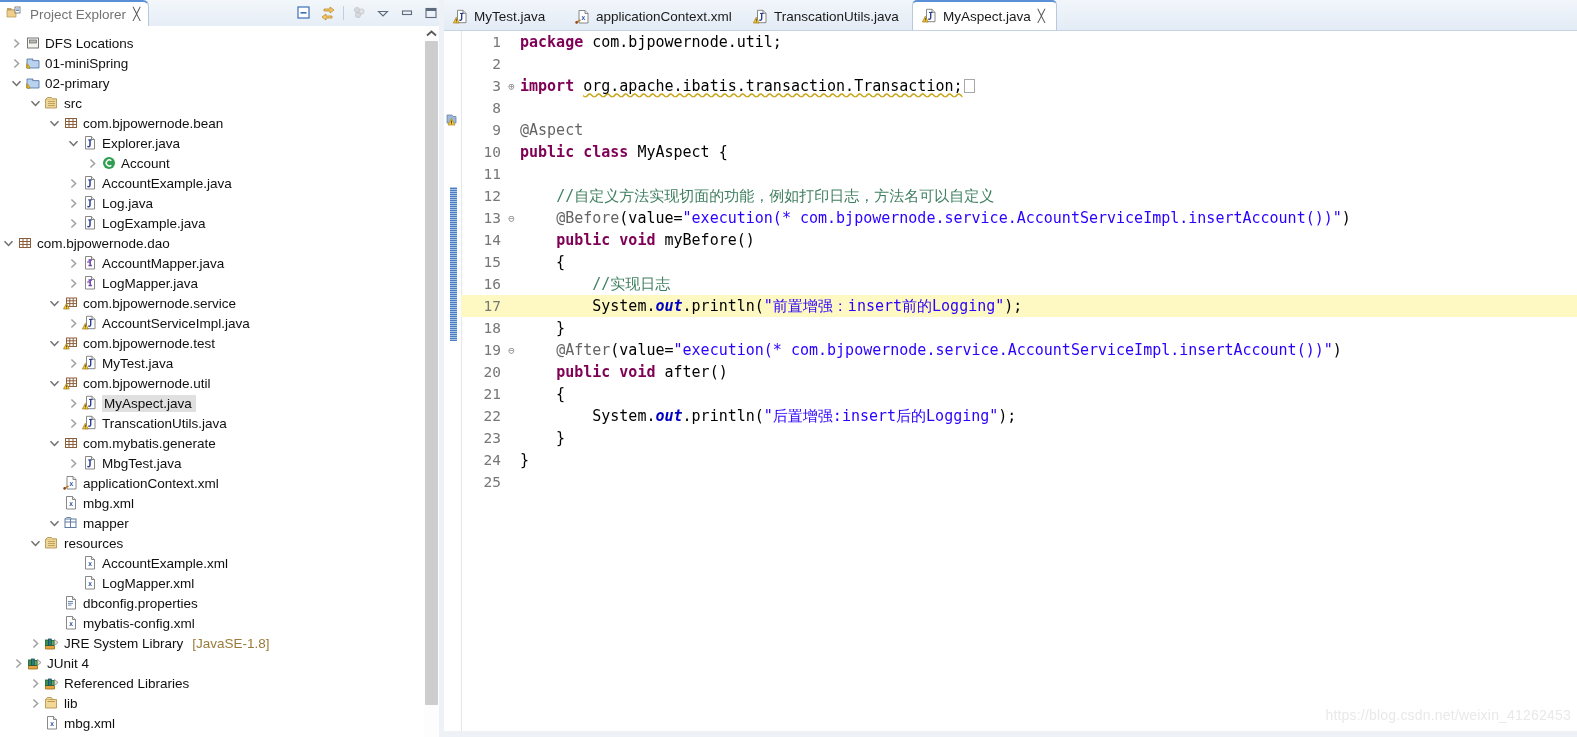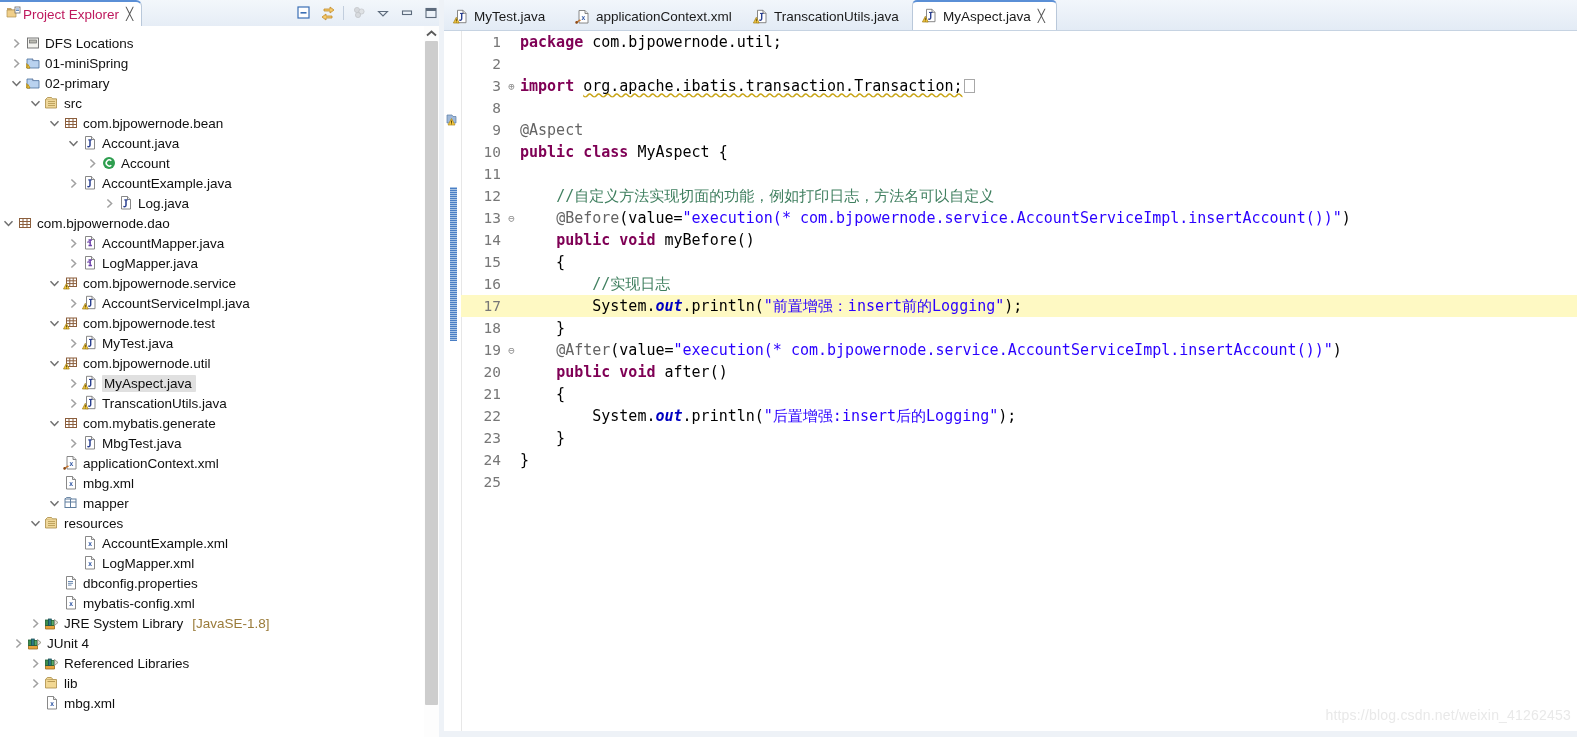--- a/index.html
+++ b/index.html
@@ -36,22 +36,22 @@
     display: flex; align-items: center;
     padding: 0 8px 0 6px;
     background: #ffffff;
     border-top: 2px solid #5a8fd6;
     border-right: 1px solid #b9c8da;
     border-top-right-radius: 6px;
     box-sizing: border-box;
   }
   .view-tab-title {
     font-size: 13.5px;
-    color: #be185d;
-    margin-left: 1px;
+    color: #737373;
+    margin-left: 8px;
     white-space: nowrap;
   }
   .tab-close {
     margin-left: 7px;
     font-size: 12px;
     color: #555;
     line-height: 1;
   }
   .view-toolbar {
     position: absolute; right: 4px; top: 0;
@@ -386,21 +386,21 @@
               </svg>
             </span>
             <span class="ico">
               <svg width="16" height="16" viewBox="0 0 16 16">
                 <path d="M3.5 1.5h6l3 3V14h-9z" fill="#ffffff" stroke="#7a7a7a" stroke-width="0.9"></path>
                 <path d="M9.5 1.5v3h3" fill="#e7e7e7" stroke="#7a7a7a" stroke-width="0.9"></path>
                 <path d="M8 5v5.2c0 1.6-1.5 1.9-2.6 1.2" fill="none" stroke="#2a3f8f" stroke-width="1.5"></path>
                 <rect x="6.3" y="4.3" width="3.4" height="1.2" fill="#2a3f8f"></rect>
               </svg>
             </span>
-            <span class="lbl">Account.java</span>
+            <span class="lbl">Explorer.java</span>
           </div>
           <div class="row" style="padding-left: 84px;">
             <span class="twisty">
               <svg width="11" height="11" viewBox="0 0 11 11">
                 <path d="M3.4 1.5L7.6 5.5 3.4 9.5" fill="none" stroke="#a0a0a0" stroke-width="1.5"></path>
               </svg>
             </span>
             <span class="ico">
               <svg width="16" height="16" viewBox="0 0 16 16">
                 <circle cx="8" cy="8" r="6" fill="#2e9e4f"></circle>
@@ -418,35 +418,51 @@
             <span class="ico">
               <svg width="16" height="16" viewBox="0 0 16 16">
                 <path d="M3.5 1.5h6l3 3V14h-9z" fill="#ffffff" stroke="#7a7a7a" stroke-width="0.9"></path>
                 <path d="M9.5 1.5v3h3" fill="#e7e7e7" stroke="#7a7a7a" stroke-width="0.9"></path>
                 <path d="M8 5v5.2c0 1.6-1.5 1.9-2.6 1.2" fill="none" stroke="#2a3f8f" stroke-width="1.5"></path>
                 <rect x="6.3" y="4.3" width="3.4" height="1.2" fill="#2a3f8f"></rect>
               </svg>
             </span>
             <span class="lbl">AccountExample.java</span>
           </div>
-          <div class="row" style="padding-left: 65px; margin-left: 36px;">
+          <div class="row" style="padding-left: 65px;">
             <span class="twisty">
               <svg width="11" height="11" viewBox="0 0 11 11">
                 <path d="M3.4 1.5L7.6 5.5 3.4 9.5" fill="none" stroke="#a0a0a0" stroke-width="1.5"></path>
               </svg>
             </span>
             <span class="ico">
               <svg width="16" height="16" viewBox="0 0 16 16">
                 <path d="M3.5 1.5h6l3 3V14h-9z" fill="#ffffff" stroke="#7a7a7a" stroke-width="0.9"></path>
                 <path d="M9.5 1.5v3h3" fill="#e7e7e7" stroke="#7a7a7a" stroke-width="0.9"></path>
                 <path d="M8 5v5.2c0 1.6-1.5 1.9-2.6 1.2" fill="none" stroke="#2a3f8f" stroke-width="1.5"></path>
                 <rect x="6.3" y="4.3" width="3.4" height="1.2" fill="#2a3f8f"></rect>
               </svg>
             </span>
             <span class="lbl">Log.java</span>
+          </div>
+          <div class="row" style="padding-left: 65px;">
+            <span class="twisty">
+              <svg width="11" height="11" viewBox="0 0 11 11">
+                <path d="M3.4 1.5L7.6 5.5 3.4 9.5" fill="none" stroke="#a0a0a0" stroke-width="1.5"></path>
+              </svg>
+            </span>
+            <span class="ico">
+              <svg width="16" height="16" viewBox="0 0 16 16">
+                <path d="M3.5 1.5h6l3 3V14h-9z" fill="#ffffff" stroke="#7a7a7a" stroke-width="0.9"></path>
+                <path d="M9.5 1.5v3h3" fill="#e7e7e7" stroke="#7a7a7a" stroke-width="0.9"></path>
+                <path d="M8 5v5.2c0 1.6-1.5 1.9-2.6 1.2" fill="none" stroke="#2a3f8f" stroke-width="1.5"></path>
+                <rect x="6.3" y="4.3" width="3.4" height="1.2" fill="#2a3f8f"></rect>
+              </svg>
+            </span>
+            <span class="lbl">LogExample.java</span>
           </div>
           <div class="row" style="">
             <span class="twisty">
               <svg width="11" height="11" viewBox="0 0 11 11">
                 <path d="M1.5 3.2L5.5 7.4 9.5 3.2" fill="none" stroke="#6f6f6f" stroke-width="1.5"></path>
               </svg>
             </span>
             <span class="ico">
               <svg width="16" height="16" viewBox="0 0 16 16">
                 <rect x="2.5" y="3.5" width="11" height="9" fill="#ffffff" stroke="#8b5e3c" stroke-width="1"></rect>

